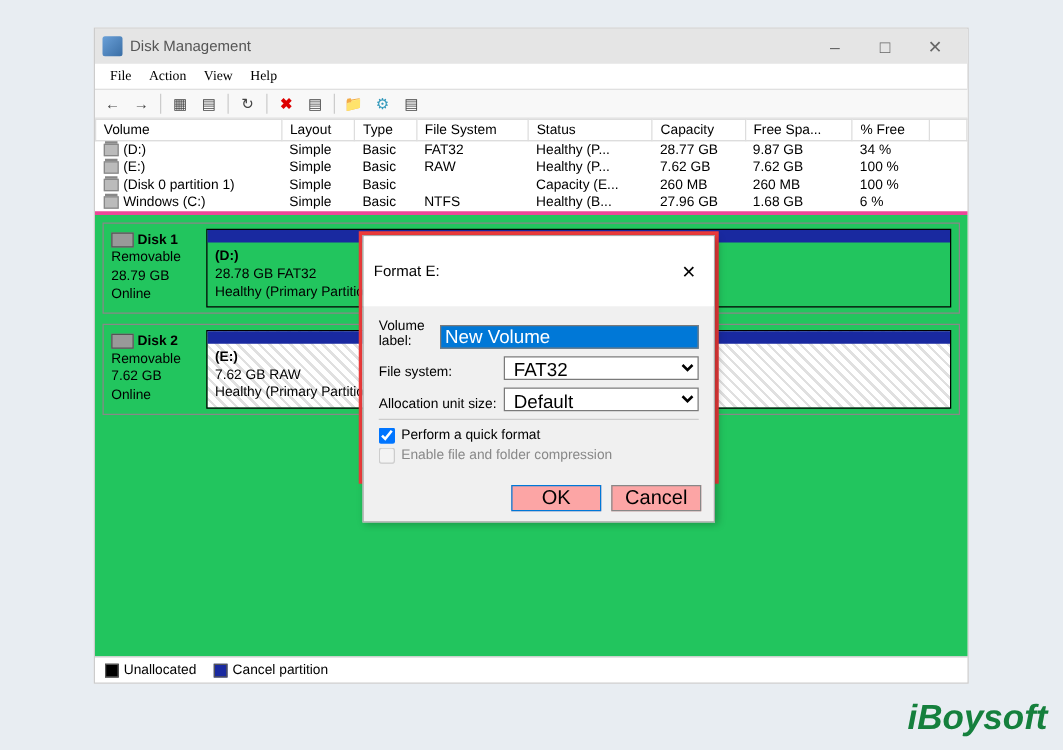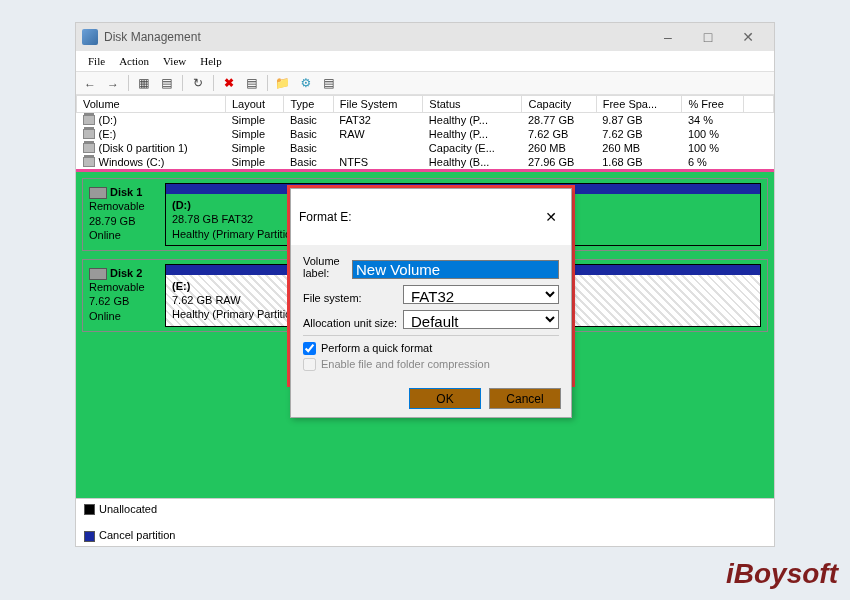--- a/index.html
+++ b/index.html
@@ -125,21 +125,20 @@
     margin: -4px -6px 4px -6px;
   }
   .disk-part.hatch {
     background: repeating-linear-gradient(45deg,#fff,#fff 4px,#e0e0e0 4px,#e0e0e0 6px);
   }
   .legend {
     border-top: 1px solid #ccc;
     padding: 4px 8px;
     display: flex; gap: 14px;
     font-size: 11px;
-    flex-direction: column;
   }
   .legend .sw { width:11px; height:11px; display:inline-block; vertical-align:middle; margin-right:4px; border:1px solid #555;}
   .sw.black { background:#000; }
   .sw.blue { background:#1929a0; }
   
   .modal-outline {
     position: absolute;
     left: 287px; top: 185px;
     width: 288px; height: 202px;
     border: 3px solid #ef3b3b;
@@ -170,29 +169,29 @@
   .m-sel { background:#fff; }
   .highlit {
     background:#0078d7; color:#fff;
   }
   .m-hr { border-top:1px solid #ccc; margin: 4px 0 6px 0;}
   .m-chk { display:flex; align-items:flex-start; gap:5px; font-size:11px; margin-bottom:3px;}
   .m-chk input { width:13px; height:13px; }
   .m-chk.disabled { color:#888; }
   .m-btnrow { display:flex; justify-content:flex-end; gap:8px; padding:8px 10px; }
   .m-btnrow button {
-    width:72px; height:21px; font-size:12px;
-    background:#a16207; border:1px solid #888; cursor:pointer;
+    width:72px; height:21px; font-size:16px;
+    background:#fca5a5; border:1px solid #888; cursor:pointer;
   }
   .m-btnrow button.default { border:1px solid #0078d7; }
   
   .watermark {
     position:absolute; right:12px; bottom:10px;
     font-family: Arial, sans-serif; font-weight:bold; font-style:italic;
-    font-size:28px; color:#7f1d1d;
+    font-size:28px; color:#15803d;
   }
 </style>
 </head>
 <body>
 
 <div class="window">
 
   <div class="titlebar">
     <div class="app-icon"></div>
     <div class="title">Disk Management</div>

